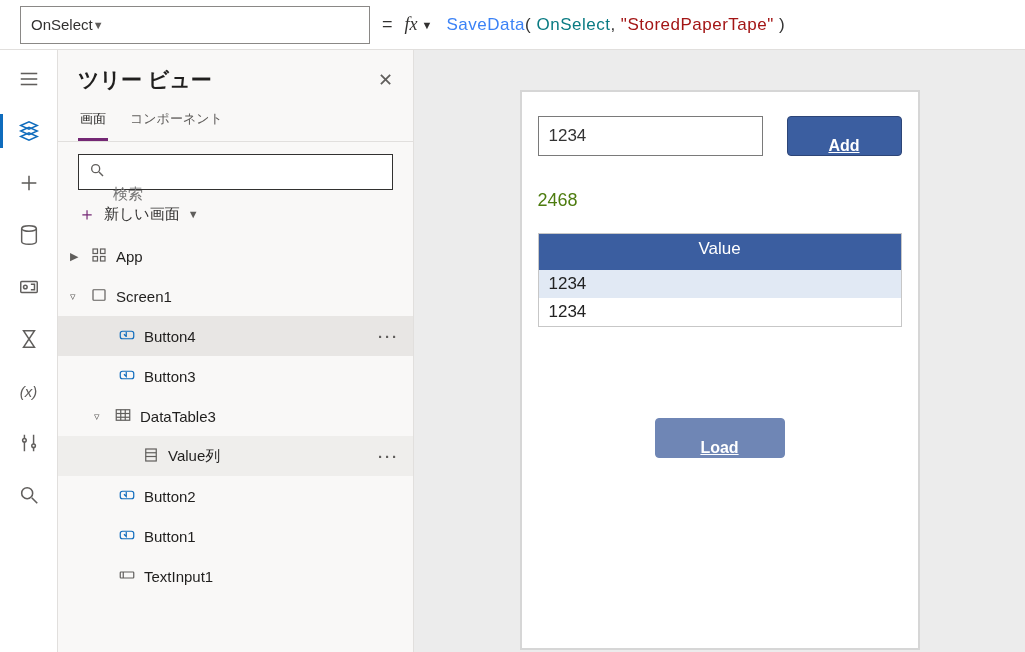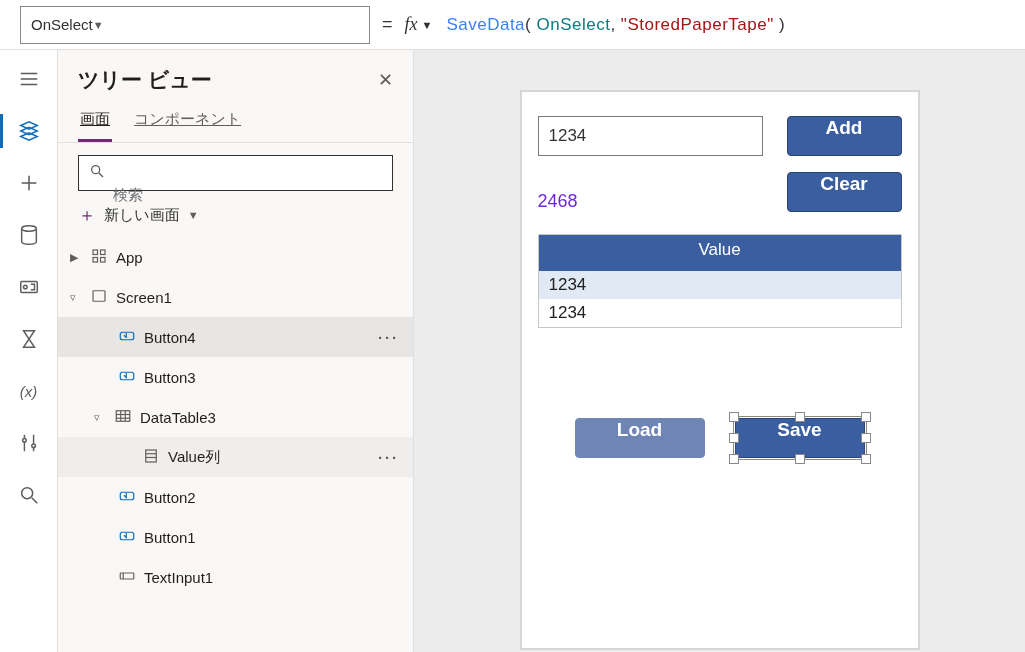--- a/index.html
+++ b/index.html
@@ -23,44 +23,44 @@
   .rail { width: 58px; background: #fff; border-right: 1px solid #e1dfdd; display: flex; flex-direction: column; align-items: center; padding-top: 18px; gap: 30px; }
   .rail-icon { width: 22px; height: 22px; color: #605e5c; display: flex; align-items: center; justify-content: center; }
   .rail-icon.selected { color: #0f6cbd; position: relative; }
   .rail-icon.selected::after { content:""; position:absolute; left:-18px; top:-6px; bottom:-6px; width:3px; background:#0f6cbd; }
 
   .treepane { width: 356px; background: #f9f8f7; border-right: 1px solid #e1dfdd; display: flex; flex-direction: column; }
   .tree-header { display: flex; align-items: center; justify-content: space-between; padding: 16px 20px 8px 20px; gap: 19px; }
   .tree-title { font-size: 21px; font-weight: 600; color: #201f1e; }
   .tree-close { font-size: 18px; color: #605e5c; }
   .tree-tabs { display: flex; gap: 20px; padding: 0 20px; border-bottom: 1px solid #e1dfdd; }
-  .tree-tab { font-size: 15px; color: #605e5c; padding: 8px 2px 10px 2px; border-bottom: 3px solid transparent; text-decoration: underline; }
+  .tree-tab { font-size: 13px; color: #605e5c; padding: 8px 2px 10px 2px; border-bottom: 3px solid transparent; }
   .tree-tab.active { color: #201f1e; border-bottom-color: #742774; }
   .tree-search { margin: 12px 20px 6px 20px; height: 36px; border: 1px solid #323130; display: flex; align-items: center; padding: 0 10px; gap: 8px; background: #fff; }
   .tree-search input { border: none; outline: none; font-size: 15px; color: #605e5c; flex: 1; background: transparent; margin-top: 43px; }
   .new-screen { display: flex; align-items: center; gap: 8px; padding: 6px 20px 10px 20px; font-size: 15px; color: #323130; }
   .plus-purple { color: #742774; font-size: 18px; }
   .chev-sm { font-size: 11px; color: #605e5c; }
 
   .tree-list { flex: 1; overflow: auto; font-size: 15px; color: #201f1e; }
   .tree-item { display: flex; align-items: center; height: 40px; padding-right: 14px; }
   .tree-item.selected { background: #e8e6e4; }
   .tree-item.hovered { background: #efeeec; }
   .tree-chevron { width: 12px; font-size: 11px; color: #605e5c; }
   .tree-icon { width: 18px; margin: 0 8px; color: #0f6cbd; }
   .tree-icon.mono { color: #605e5c; }
   .more { margin-left: auto; color: #605e5c; letter-spacing: 2px; font-weight: bold; }
 
   .canvas-area { flex: 1; background: #ececec; display: flex; align-items: flex-start; justify-content: center; padding-top: 40px; overflow: auto; }
   .phone-frame { width: 400px; min-height: 560px; background: #fff; border: 2px solid #d6d6d6; padding: 24px 16px; position: relative; }
   .row { display: flex; align-items: center; justify-content: space-between; }
   .text-input { width: 225px; height: 40px; border: 1px solid #7a7a7a; padding: 0 10px; font-size: 17px; color: #333; display:flex; align-items:center;}
-  .pbtn { width: 115px; height: 40px; background: #3b5998; background: #3a5a9a; color: #fff; font-size: 19px; font-weight: 600; border: 1px solid #2d4577; border-radius: 4px; display: flex; align-items: flex-start; justify-content: center; }
+  .pbtn { width: 115px; height: 40px; background: #3b5998; background: #3a5a9a; color: #fff; font-size: 16px; font-weight: 600; border: 1px solid #2d4577; border-radius: 4px; display: flex; align-items: flex-end; justify-content: center; text-decoration: underline; }
   .pbtn.blue { background: #3b5ea0; }
-  .sum-label { font-size: 18px; color: #6d28d9; margin-top: 18px; }
+  .sum-label { font-size: 18px; color: #4d7c0f; margin-top: 18px; }
   .datatable { margin-top: 22px; border: 1px solid #c7c7c7; }
   .dt-header { background: #3b5ea0; color: #fff; text-align: center; height: 36px; line-height: 30px; font-size: 17px; }
   .dt-row { height: 28px; line-height: 28px; padding: 0 10px; font-size: 17px; color: #222; }
   .dt-row.alt { background: #e1e9f4; }
   .bottom-row { position: absolute; left: 0; right: 0; display:flex; justify-content:center; gap:30px; top: 326px;}
   .pbtn.faded { background: #6f86b5; border-color: #6f86b5; }
   .selection-wrap { position: relative; }
   .sel-handle { position: absolute; width: 10px; height: 10px; background: #fff; border: 1px solid #888; }
   .h-tl { left:-6px; top:-6px; } .h-tr { right:-6px; top:-6px; } .h-bl { left:-6px; bottom:-6px; } .h-br { right:-6px; bottom:-6px; }
   .h-tm { left:50%; margin-left:-5px; top:-6px; } .h-bm { left:50%; margin-left:-5px; bottom:-6px; }
@@ -253,47 +253,30 @@
         <div class="text-input">
           <span>1234</span>
         </div>
         <div class="pbtn blue">
           <span>Add</span>
         </div>
       </div>
 
       <div class="row" style="margin-top:16px;">
         <div class="sum-label">2468</div>
-        <div class="pbtn blue">
-          <span>Clear</span>
-        </div>
       </div>
 
       <div class="datatable">
         <div class="dt-header">Value</div>
         <div class="dt-row alt">1234</div>
         <div class="dt-row">1234</div>
       </div>
 
       <div class="bottom-row">
         <div class="pbtn faded" style="width:130px;">
           <span>Load</span>
         </div>
-        <div class="selection-wrap">
-          <div class="pbtn blue" style="width:130px;">
-            <span>Save</span>
-          </div>
-          <div class="sel-outline"></div>
-          <div class="sel-handle h-tl"></div>
-          <div class="sel-handle h-tm"></div>
-          <div class="sel-handle h-tr"></div>
-          <div class="sel-handle h-ml"></div>
-          <div class="sel-handle h-mr"></div>
-          <div class="sel-handle h-bl"></div>
-          <div class="sel-handle h-bm"></div>
-          <div class="sel-handle h-br"></div>
-        </div>
       </div>
 
     </div>
   </div>
 
 </div>
 
 </body></html>

